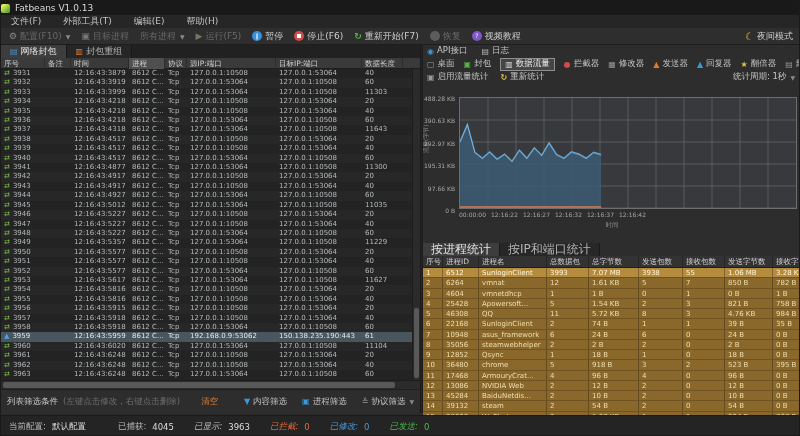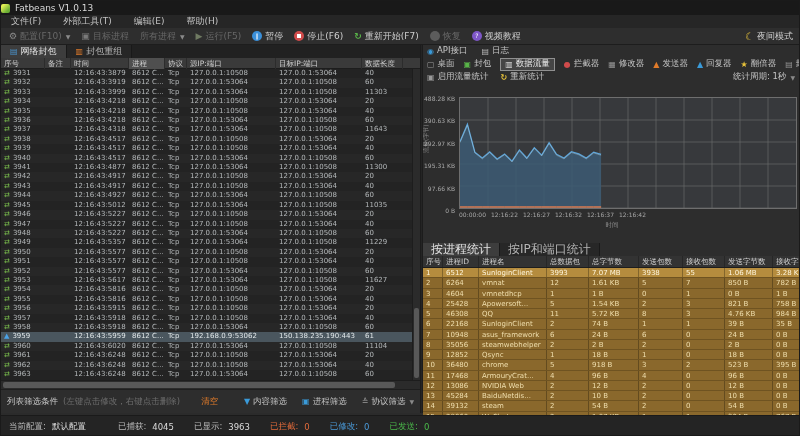--- a/index.html
+++ b/index.html
@@ -91,21 +91,21 @@
   .r0 { width:20px; } .r1 { width:36px; } .r2 { width:68px; } .r3 { width:42px; }
   .r4 { width:50px; } .r5 { width:44px; } .r6 { width:42px; } .r7 { width:48px; } .r8 { width:28px; }
 
   .hscroll-r { position:absolute; left:2px; top:390px; width:370px; height:7px; background:#262626; border:1px solid #1d1d1d; }
 
   
   .statusbar { position:absolute; left:0; top:414px; width:800px; height:22px; background:#242424; border-top:1px solid #1a1a1a; display:flex; align-items:center; font-size:8.5px; color:#b9b9b9; padding:0 8px; gap:6px; }
   .sb-val { color:#dcdcdc; }
   .red { color:#e06a3a; } .blue { color:#4a9ad9; } .green { color:#4ab94a; }
   .sb-right { margin-left:auto; color:#b9b9b9; display:flex; gap:10px; }
-  .gap1 { margin-left:26px; } .gap2 { margin-left:14px; }
+  .gap1 { margin-left:26px; } .gap2 { margin-left:14px;font-style:italic; }
 </style>
 </head>
 <body>
 
 <div class="titlebar">
   <span class="logo"></span>
   <span>Fatbeans V1.0.13</span>
 </div>
 
 <div class="menubar">

